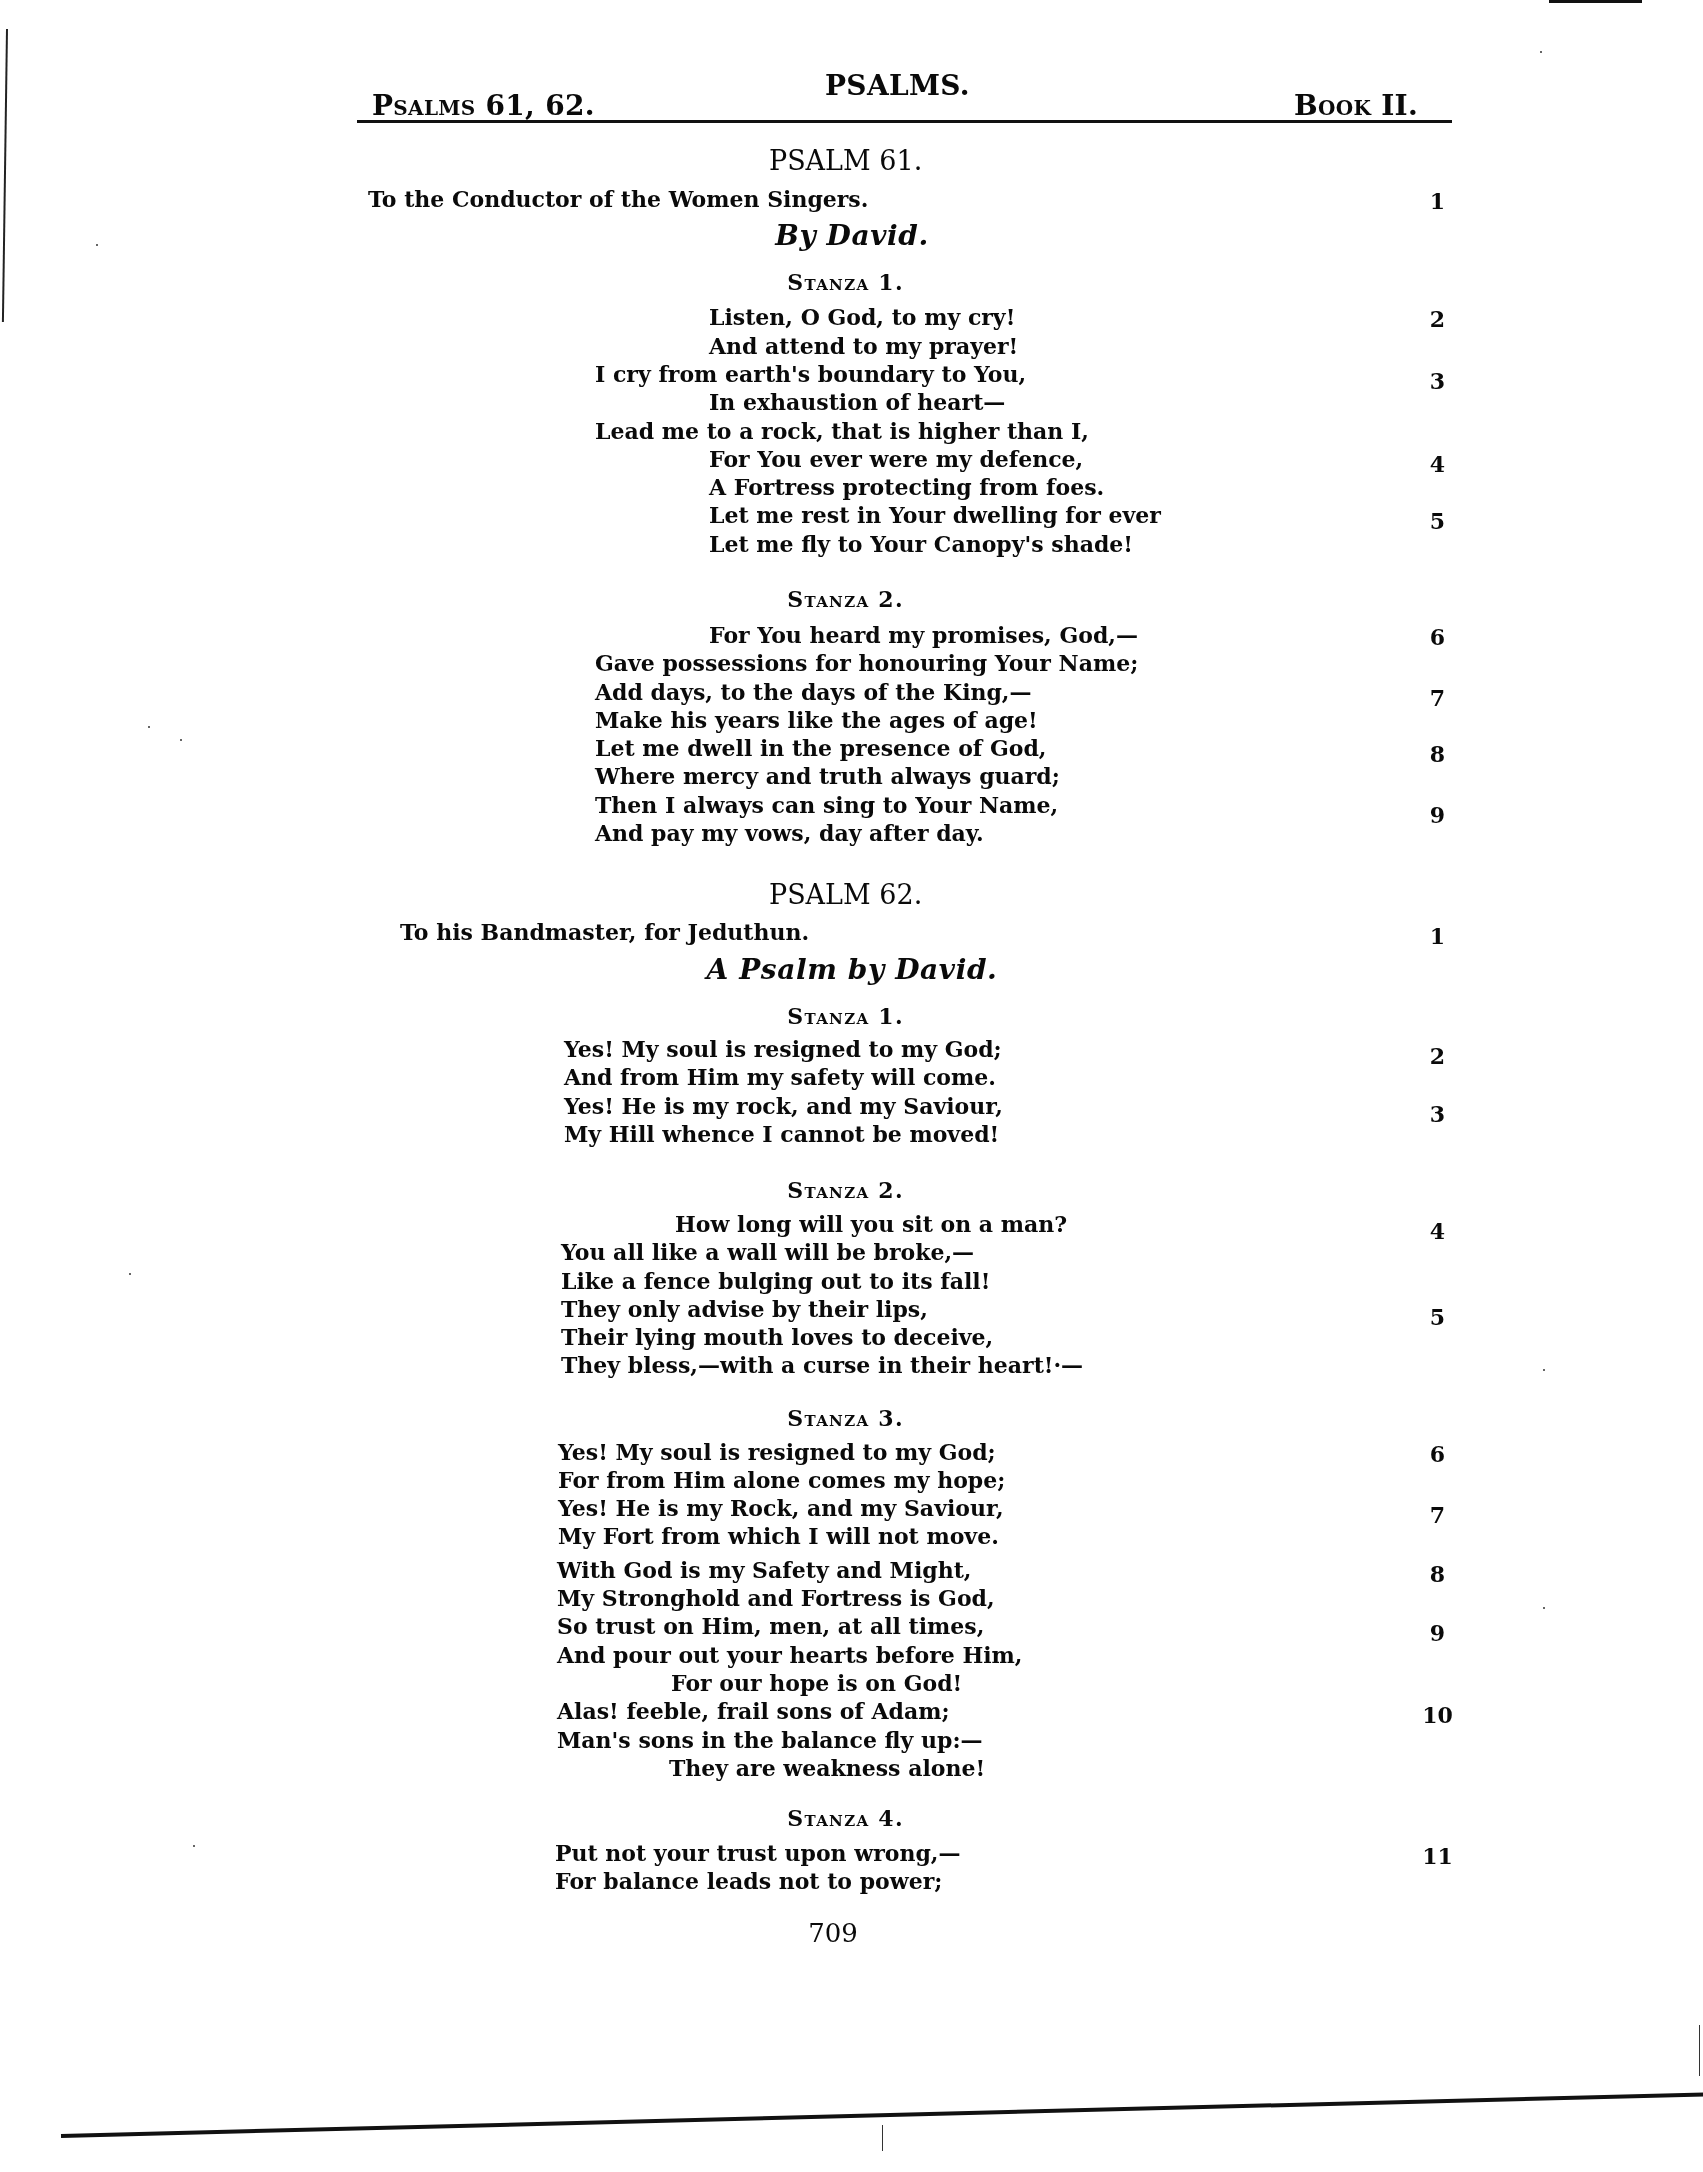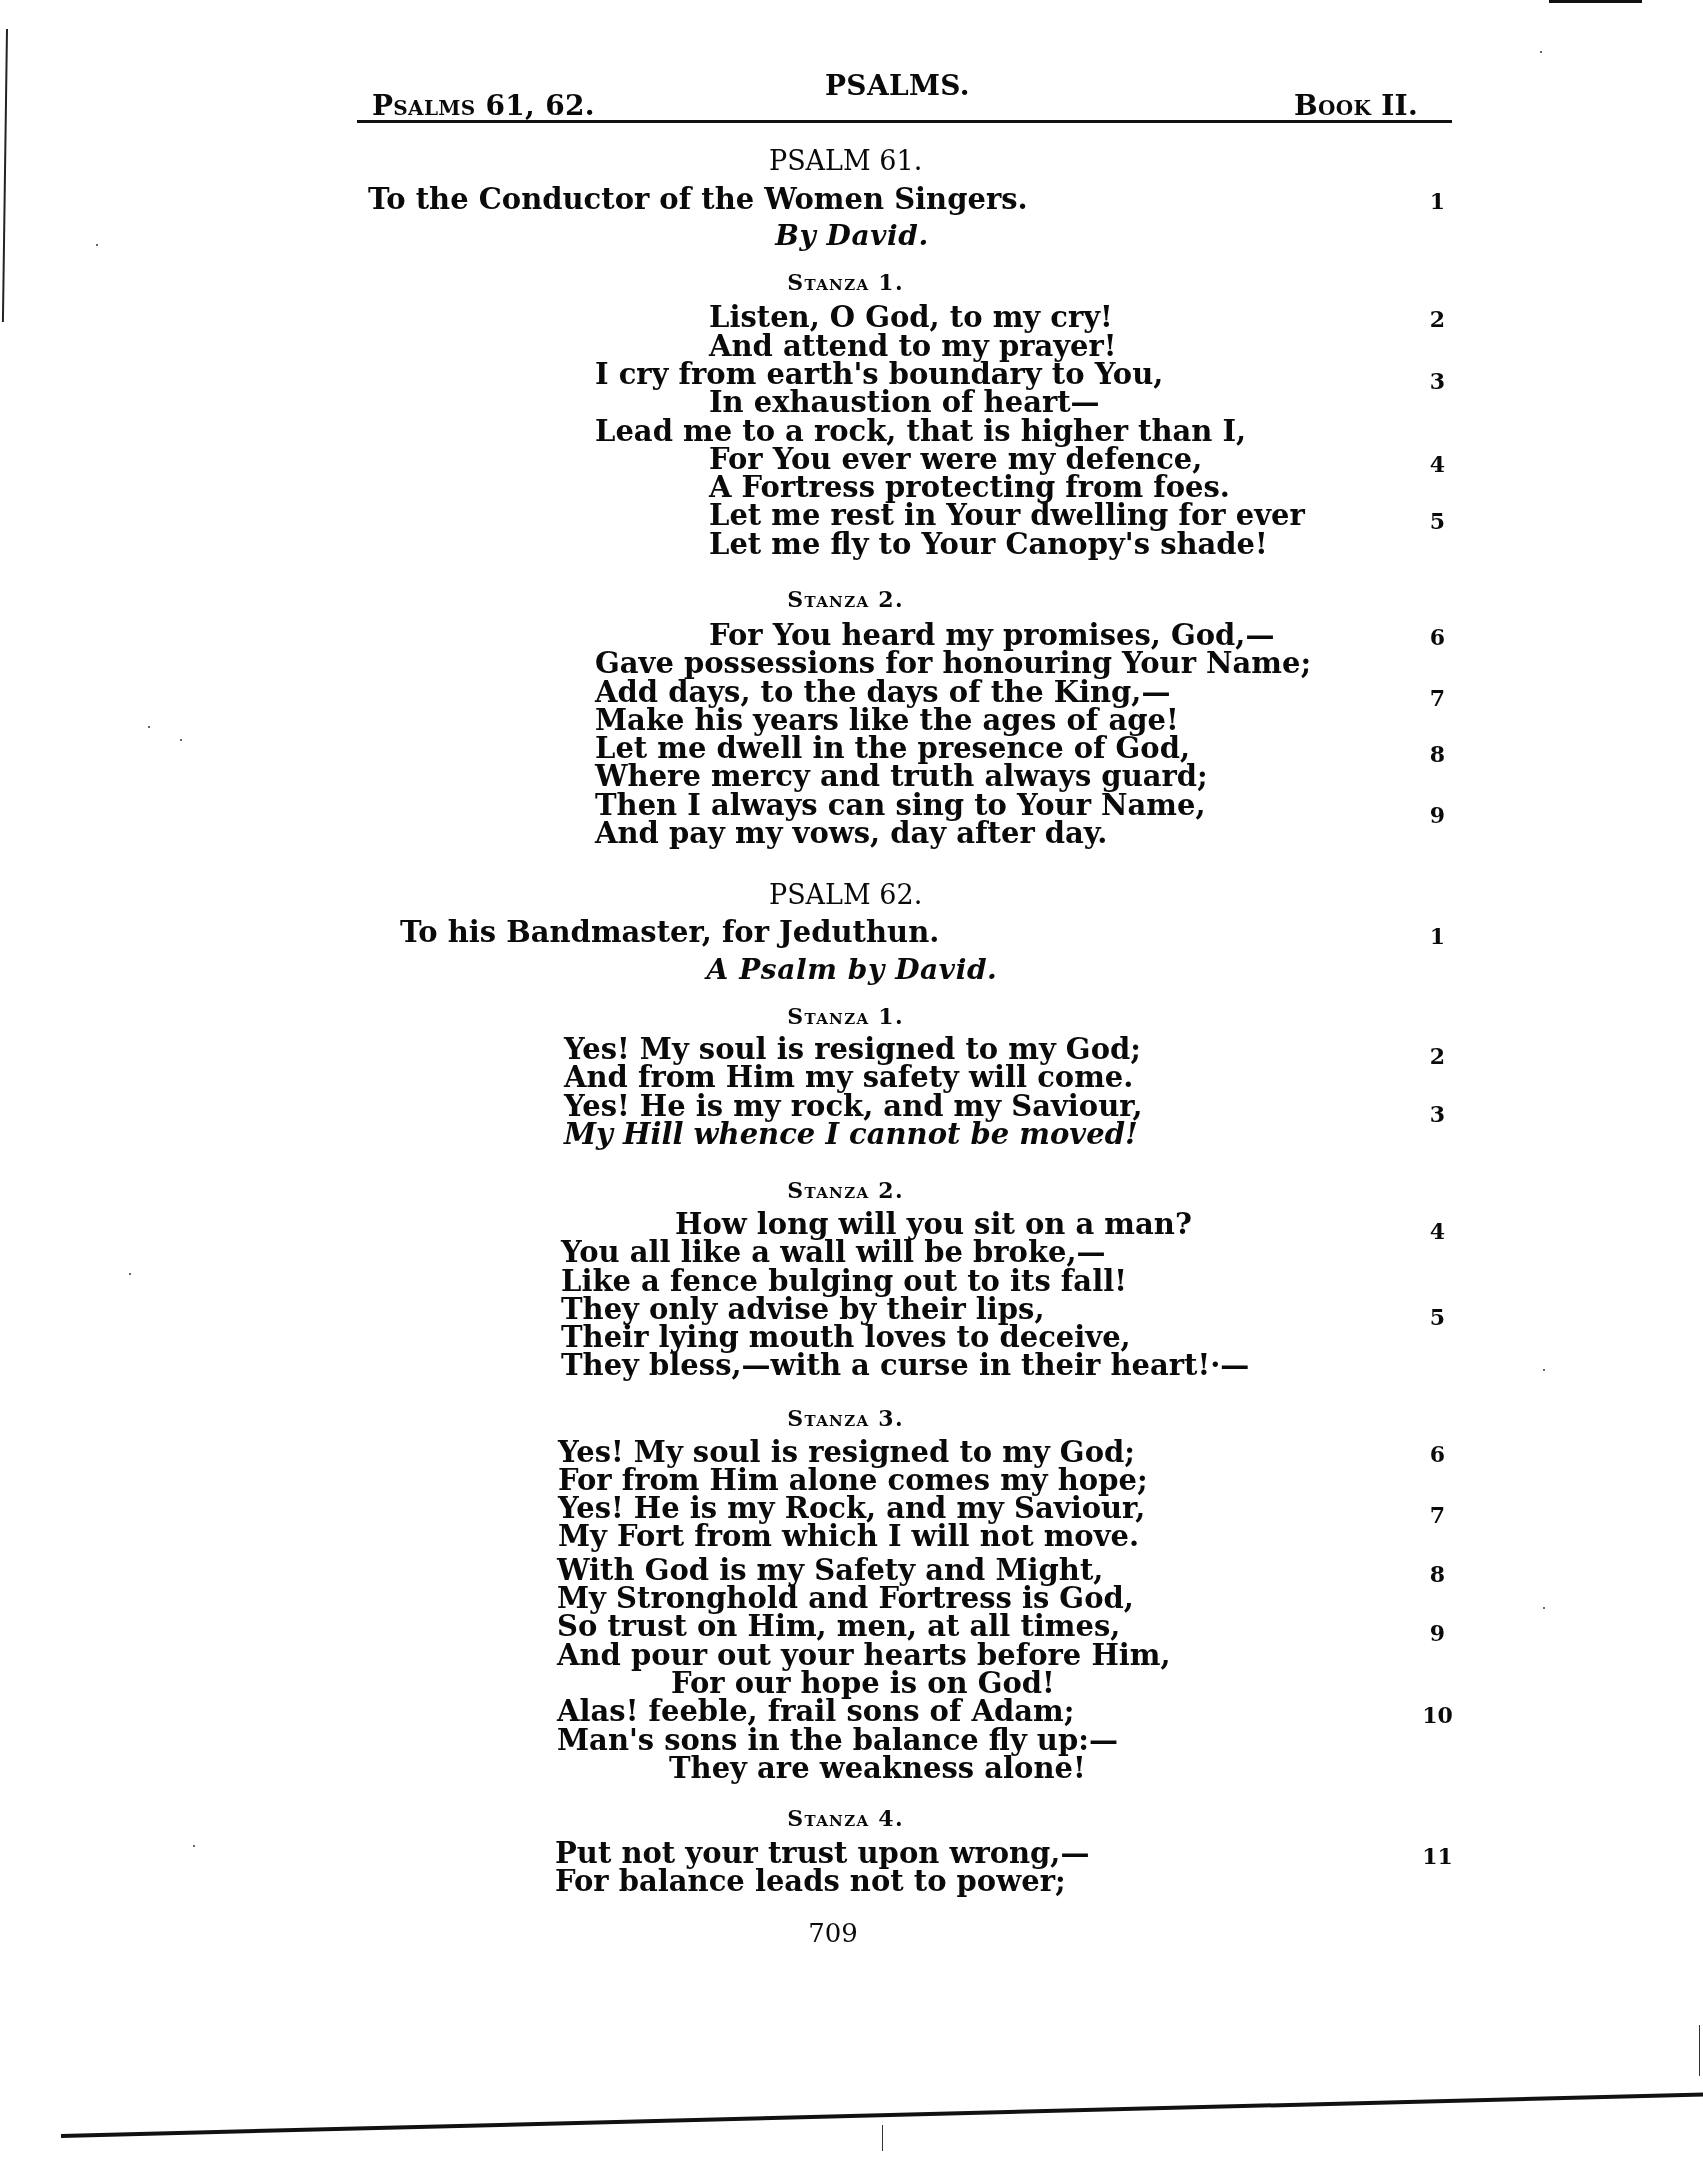--- a/index.html
+++ b/index.html
@@ -5,21 +5,21 @@
   html, body { margin:0; padding:0; background:#ffffff; }
   body { width:1704px; height:2172px; position:relative; overflow:hidden;
          font-family:"DejaVu Serif", "Liberation Serif", serif; color:#0a0a0a; }
   .abs { position:absolute; white-space:nowrap; }
   .hdr { font-size:28px; font-weight:bold; letter-spacing:0.3px; top:69px; }
   .sc  { font-variant: small-caps; margin-top: 20px; }
   .rule { position:absolute; left:357px; width:1095px; top:120px; height:3.2px; background:#111; }
   .title { font-size:27px; left:0; width:1704px; text-align:center; transform:translateX(-6.4px); }
   .blk { font-size:28px; font-family:"DejaVu Serif", serif; font-weight:bold; font-style:italic; left:0; width:1704px; text-align:center; letter-spacing:0.6px; }
   .stz { font-size:22px; font-weight:bold; left:0; width:1704px; text-align:center; font-variant:small-caps; letter-spacing:1.3px; transform:translateX(-6.4px);}
-  .ln  { font-size:29px; font-weight:bold; line-height:28px; }
+  .ln  { font-size:22px; font-weight:bold; line-height:28px; }
   .vn  { font-size:22px; font-weight:bold; left:1418px; width:39px; text-align:center; }
   .pg  { font-size:26px; left:0; width:1704px; text-align:center; transform:translateX(-19px); }
   .scan-left { position:absolute; left:5.8px; top:29px; width:1.9px; height:293px; background:#222; transform:rotate(0.8deg); transform-origin:top left; }
   .scan-topright { position:absolute; left:1549px; top:0; width:93px; height:3.2px; background:#111; }
   .scan-bottom { position:absolute; left:61px; top:2134px; width:1646px; height:3.9px; background:#111; transform:rotate(-1.45deg); transform-origin:left center; }
   .scan-tick { position:absolute; left:882px; top:2125px; width:1.3px; height:26px; background:#333; }
   .scan-right { position:absolute; left:1699px; top:2025px; width:1.3px; height:51px; background:#333; }
   .dot { position:absolute; width:1.9px; height:1.9px; background:#666; }
 </style>
 </head>
@@ -74,21 +74,21 @@
 <div class="abs ln" style="left:368px; top:918px;margin-left:32px;">To his Bandmaster, for Jeduthun.</div>
 <div class="abs vn" style="top:923px;">1</div>
 <div class="abs blk" style="top:953px;">A Psalm by David.</div>
 <div class="abs stz" style="top:1003px;">Stanza 1.</div>
 
 <div class="abs ln" style="left:564px; top:1035px;">Yes! My soul is resigned to my God;</div>
 <div class="abs vn" style="top:1043px;">2</div>
 <div class="abs ln" style="left:564px; top:1063px;">And from Him my safety will come.</div>
 <div class="abs ln" style="left:564px; top:1092px;">Yes! He is my rock, and my Saviour,</div>
 <div class="abs vn" style="top:1101px;">3</div>
-<div class="abs ln" style="left:564px; top:1120px;font-style:italic;">My Hill whence I cannot be moved!</div>
+<div class="abs ln" style="left:564px; top:1120px;">My Hill whence I cannot be moved!</div>
 
 <div class="abs stz" style="top:1177px;">Stanza 2.</div>
 <div class="abs ln" style="left:675px; top:1210px;">How long will you sit on a man?</div>
 <div class="abs vn" style="top:1218px;">4</div>
 <div class="abs ln" style="left:561px; top:1238px;">You all like a wall will be broke,—</div>
 <div class="abs ln" style="left:561px; top:1267px;">Like a fence bulging out to its fall!</div>
 <div class="abs ln" style="left:561px; top:1295px;">They only advise by their lips,</div>
 <div class="abs vn" style="top:1304px;">5</div>
 <div class="abs ln" style="left:561px; top:1323px;">Their lying mouth loves to deceive,</div>
 <div class="abs ln" style="left:561px; top:1351px;">They bless,—with a curse in their heart!·—</div>

